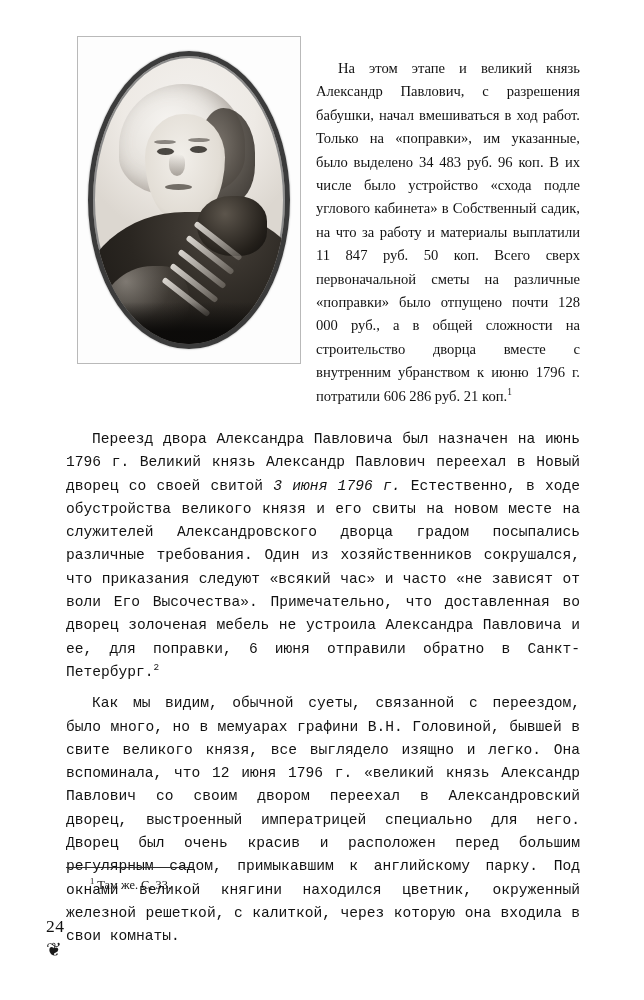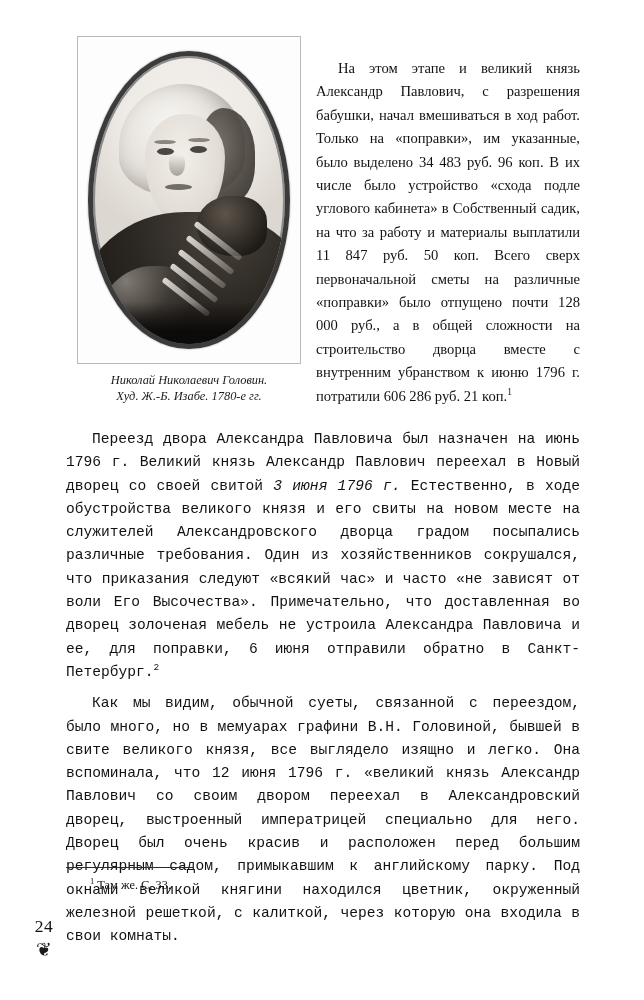--- a/index.html
+++ b/index.html
@@ -228,24 +228,24 @@
   .fn-item sup {
     font-size: 8.6px;
     vertical-align: super;
     line-height: 0;
     margin-right: 3px;
   }
 
   
   .folio {
     position: absolute;
-    left: 22px;
+    left: 46px;
     top: 916px;
     width: 44px;
-    text-align: center;
+    text-align: left;
   }
   .folio-num {
     font-size: 17.5px;
     letter-spacing: .5px;
     color: #111;
   }
   .folio-orn {
     margin-top: 3px;
     font-size: 19px;
     line-height: 19px;
@@ -273,24 +273,20 @@
         <div class="p-collar"></div>
         <div class="p-shoulder-light"></div>
         <div class="p-braid b1"></div>
         <div class="p-braid b2"></div>
         <div class="p-braid b3"></div>
         <div class="p-braid b4"></div>
         <div class="p-braid b5"></div>
         <div class="p-shadowbase"></div>
       </div>
     </div>
-    <div class="fig-caption">
-      <div>Николай Николаевич Головин.</div>
-      <div>Худ. Ж.-Б. Изабе. 1780-е гг.</div>
-    </div>
   </div>
 
   <div class="col-right">
     <p><span>На этом этапе и великий князь Александр Павлович, с разрешения бабушки, начал вмешиваться в ход работ. Только на «поправки», им указанные, было выделено 34 483 руб. 96 коп. В их числе было устройство «схода подле углового кабинета» в Собственный садик, на что за работу и материалы выплатили 11 847 руб. 50 коп. Всего сверх первоначальной сметы на различные «поправки» было отпущено почти 128 000 руб., а в общей сложности на строительство дворца вместе с внутренним убранством к июню 1796 г. потратили 606 286 руб. 21 коп.</span><sup class="fn">1</sup></p>
   </div>
 
   <div class="body-block">
     <p><span>Переезд двора Александра Павловича был назначен на июнь 1796 г. Великий князь Александр Павлович переехал в Новый дворец со своей свитой </span><i class="it">3 июня 1796 г.</i><span> Естественно, в ходе обустройства великого князя и его свиты на новом месте на служителей Александровского дворца градом посыпались различные требования. Один из хозяйственников сокрушался, что приказания следуют «всякий час» и часто «не зависят от воли Его Высочества». Примечательно, что доставленная во дворец золоченая мебель не устроила Александра Павловича и ее, для поправки, 6 июня отправили обратно в Санкт-Петербург.</span><sup class="fn">2</sup></p>
     <p>Как мы видим, обычной суеты, связанной с переездом, было много, но в мемуарах графини В.Н. Головиной, бывшей в свите великого князя, все выглядело изящно и легко. Она вспоминала, что 12 июня 1796 г. «великий князь Александр Павлович со своим двором переехал в Александровский дворец, выстроенный императрицей специально для него. Дворец был очень красив и расположен перед большим регулярным садом, примыкавшим к английскому парку. Под окнами великой княгини находился цветник, окруженный железной решеткой, с калиткой, через которую она входила в свои комнаты.</p>
   </div>

